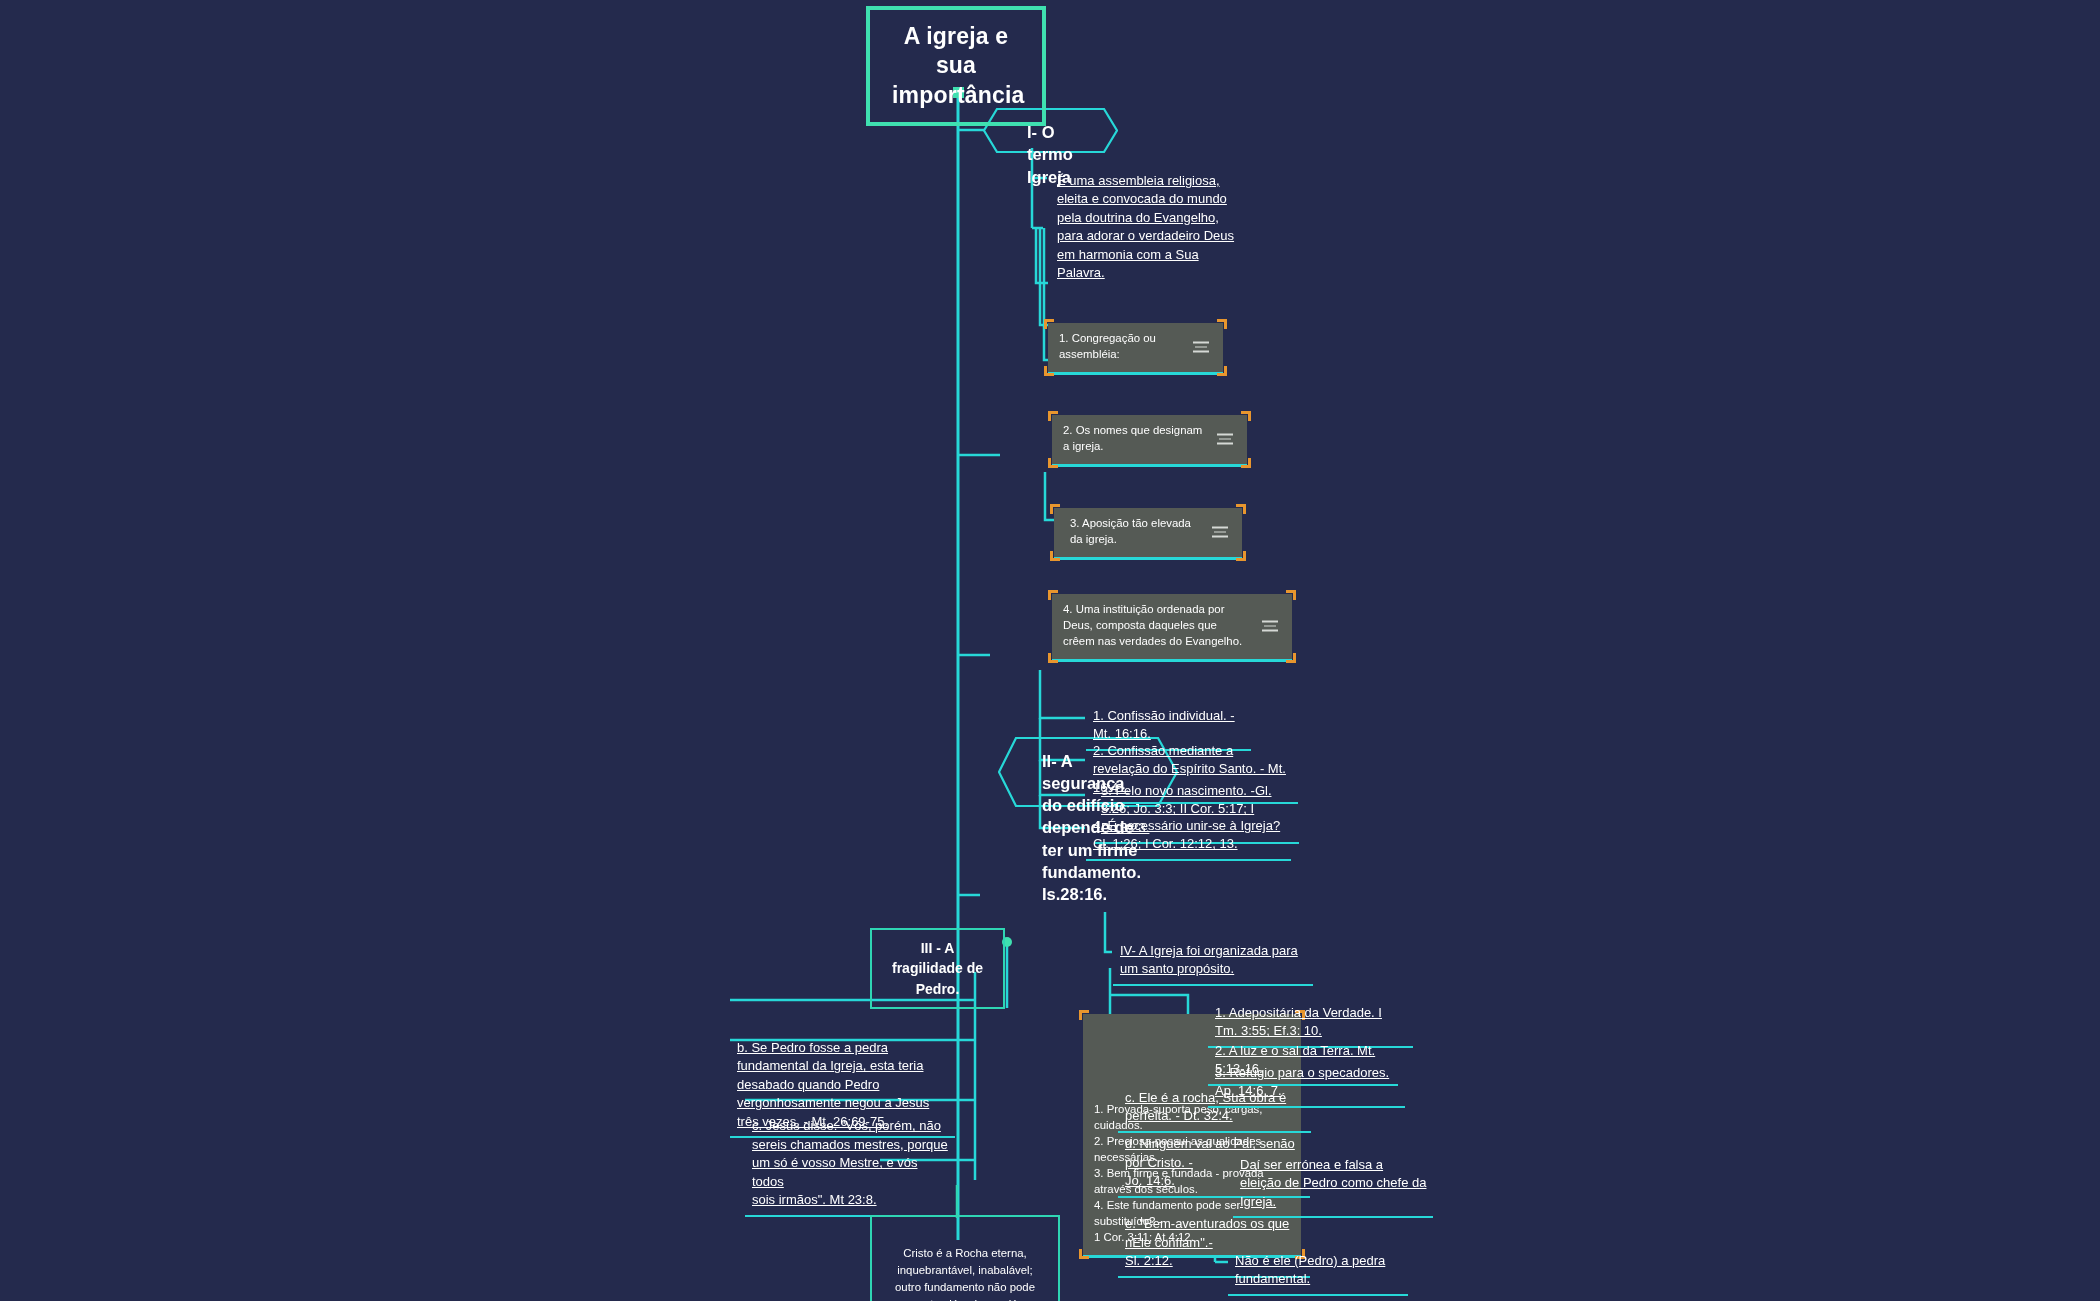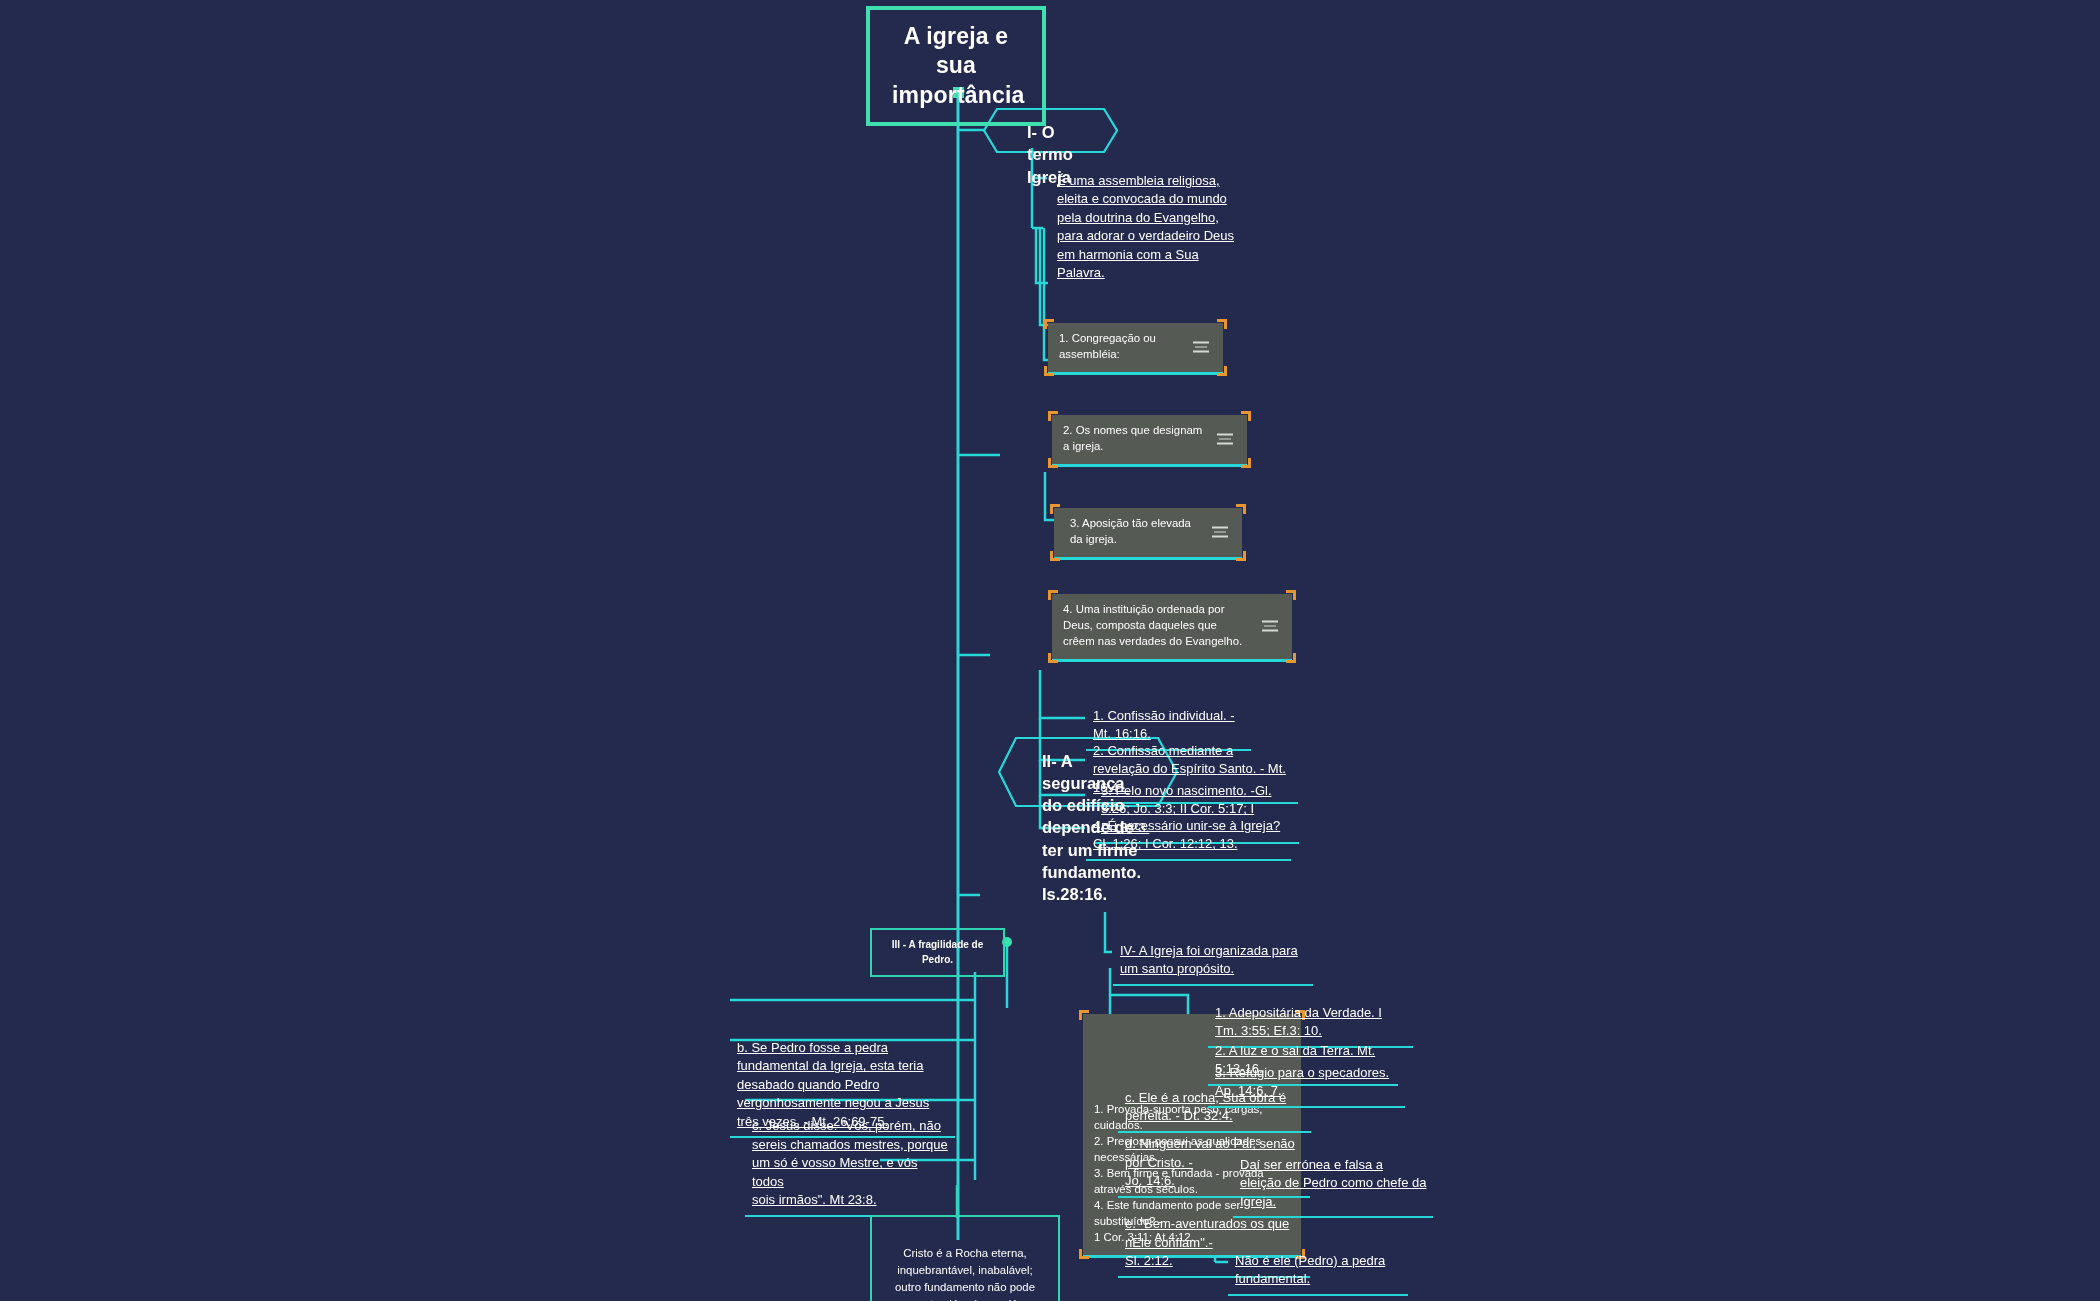--- a/index.html
+++ b/index.html
@@ -100,21 +100,21 @@
     margin-bottom: 3px;
   }
   .note-icon i:nth-child(1) { width: 16px; }
   .note-icon i:nth-child(2) { width: 12px; margin-left: 2px; }
   .note-icon i:nth-child(3) { width: 16px; }
 
   
   .rectbox {
     border: 2.5px solid #2fd6b4;
     color: #ffffff;
-    font-size: 10px;
+    font-size: 14px;
     line-height: 1.45;
     padding: 8px 14px;
     text-align: center;
     font-weight: bold;
   }
   .rectbox.para {
     font-size: 11.4px;
     font-weight: normal;
     line-height: 1.5;
     padding: 11px 16px;

